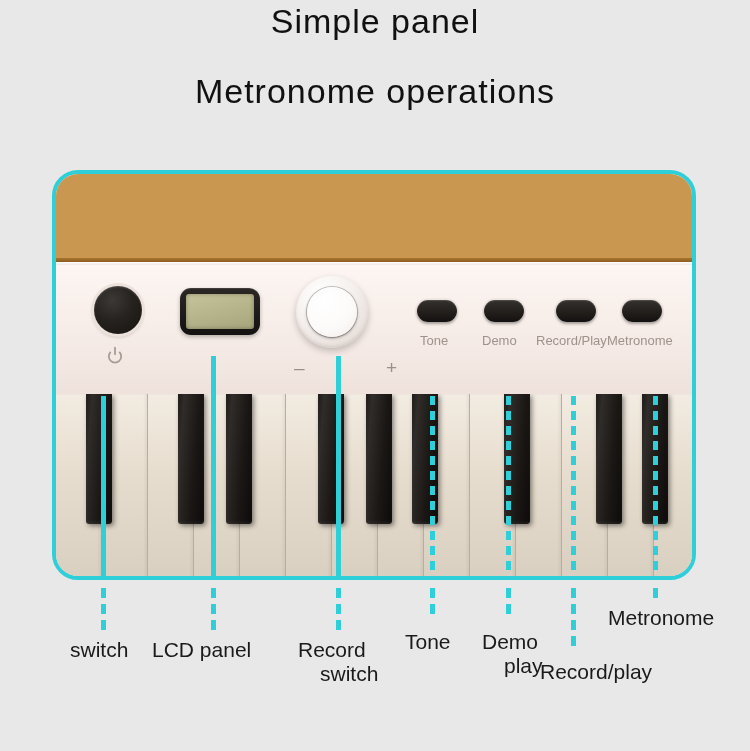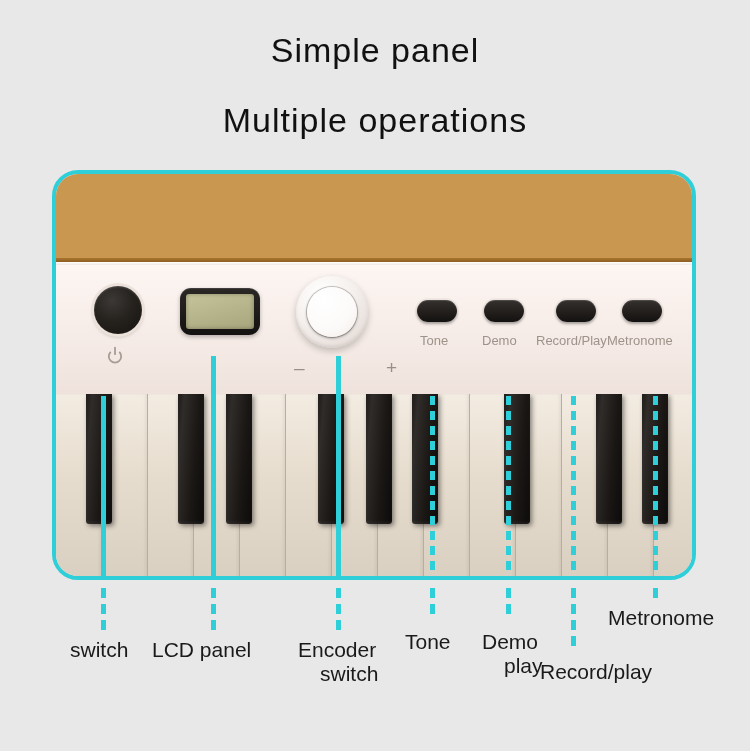--- a/index.html
+++ b/index.html
@@ -6,21 +6,21 @@
 
   body {
     width:750px; height:751px;
     background:#e8e8e8;
     font-family:"Liberation Sans", sans-serif;
     overflow:hidden;
     position:relative;
   }
 
   
-  .headings { padding-top:33px; text-align:center; }
+  .headings { padding-top:4px; text-align:center; }
   .heading-line {
     font-size:34px; color:#111; font-weight:400;
     letter-spacing:1px; line-height:1.0;
   }
   .heading-line.l1 { margin-bottom:36px; }
 
   
   .device-frame {
     position:absolute;
     left:52px; top:170px;
@@ -159,21 +159,21 @@
   .caption {
     position:absolute; font-size:21px; color:#1a1a1a;
     white-space:nowrap; line-height:1.12;
   }
 </style>
 </head>
 <body>
 
 <div class="headings">
   <div class="heading-line l1">Simple  panel</div>
-  <div class="heading-line l2">Multiple  operations</div>
+  <div class="heading-line l2">Metronome  operations</div>
 </div>
 
 <div class="device-frame">
 
   <div class="wood-lid"></div>
 
   <div class="control-panel">
 
     <div class="power-button"></div>
     <div class="power-glyph">
@@ -251,21 +251,21 @@
     <div class="lead-out" style="left: 653px; top: 588px; height: 14px;"></div>
   </div>
 <div id="captions">
     <div class="caption" style="left: 70px; top: 638px;">
       <div>switch</div>
     </div>
     <div class="caption" style="left: 152px; top: 638px;">
       <div>LCD  panel</div>
     </div>
     <div class="caption" style="left: 298px; top: 638px;">
-      <div>Encoder</div>
+      <div>Record</div>
       <div style="text-indent: 22px;">switch</div>
     </div>
     <div class="caption" style="left: 405px; top: 630px;">
       <div>Tone</div>
     </div>
     <div class="caption" style="left: 482px; top: 630px;">
       <div>Demo</div>
       <div style="text-indent: 22px;">play</div>
     </div>
     <div class="caption" style="left: 540px; top: 660px;">

